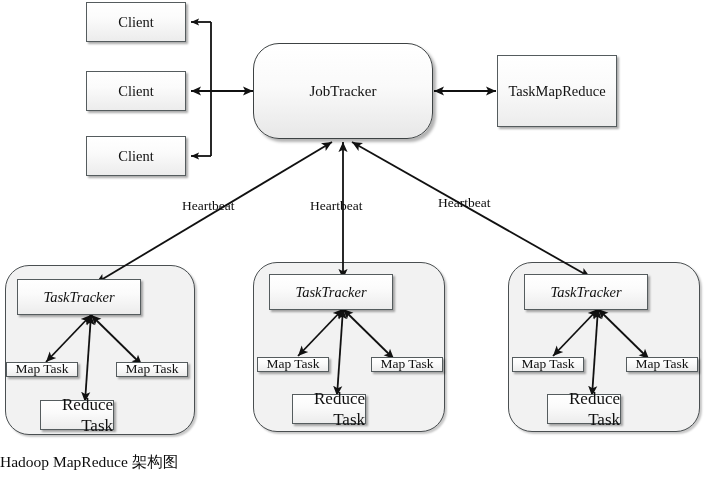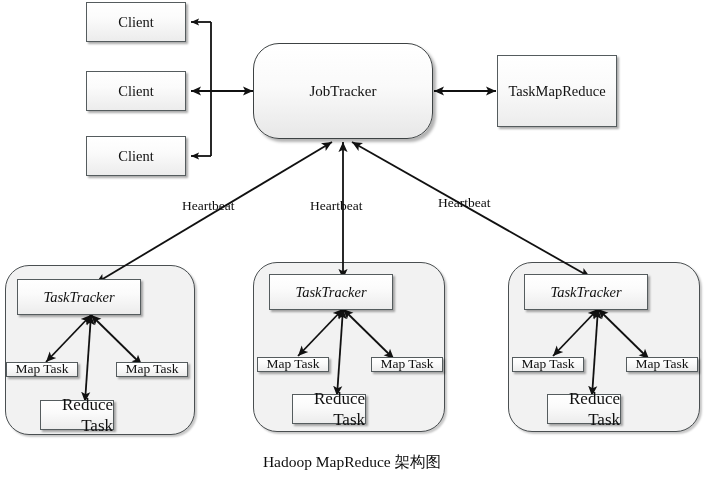--- a/index.html
+++ b/index.html
@@ -102,21 +102,20 @@
     white-space: nowrap;
     z-index: 6;
     background: transparent;
   }
 
   
   .caption {
     position: absolute;
     left: 0;
     width: 704px;
-    text-align: center;
     font-size: 15.5px;
     color: #0d0d0d;
     z-index: 6;
   }
 </style>
 </head>
 <body>
 
 <div id="canvas">
 

